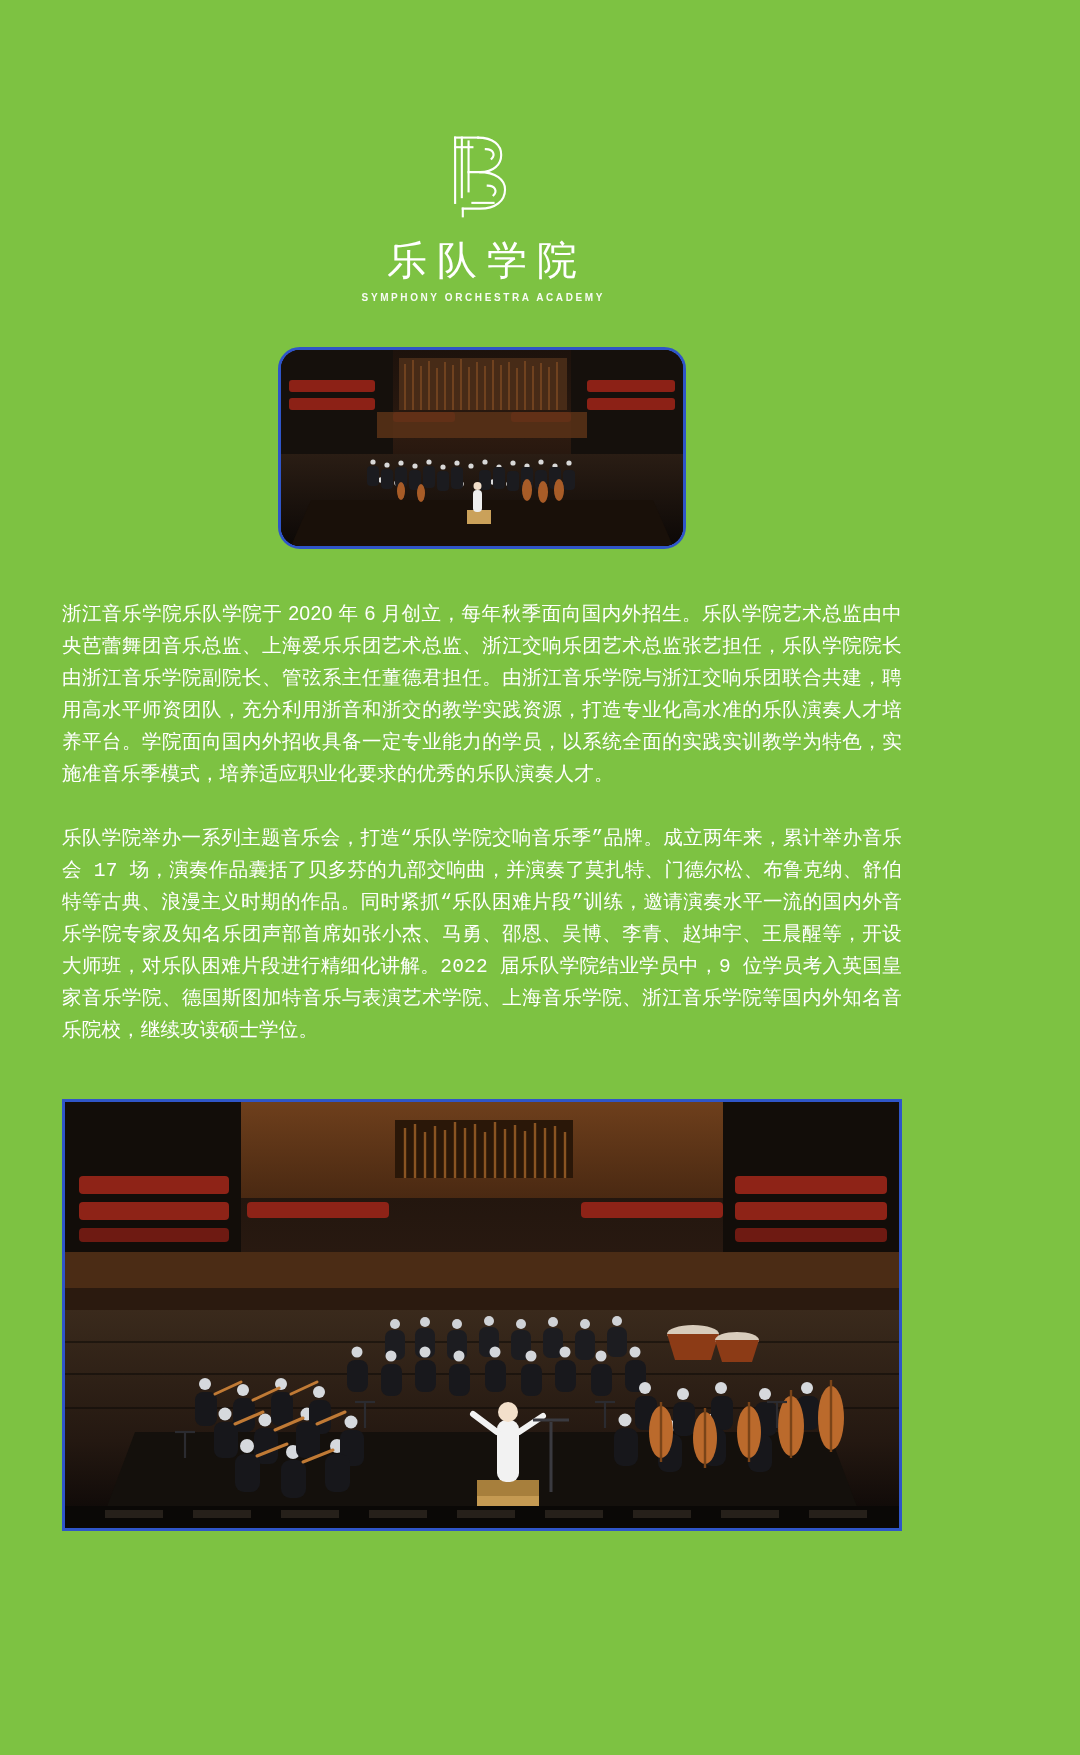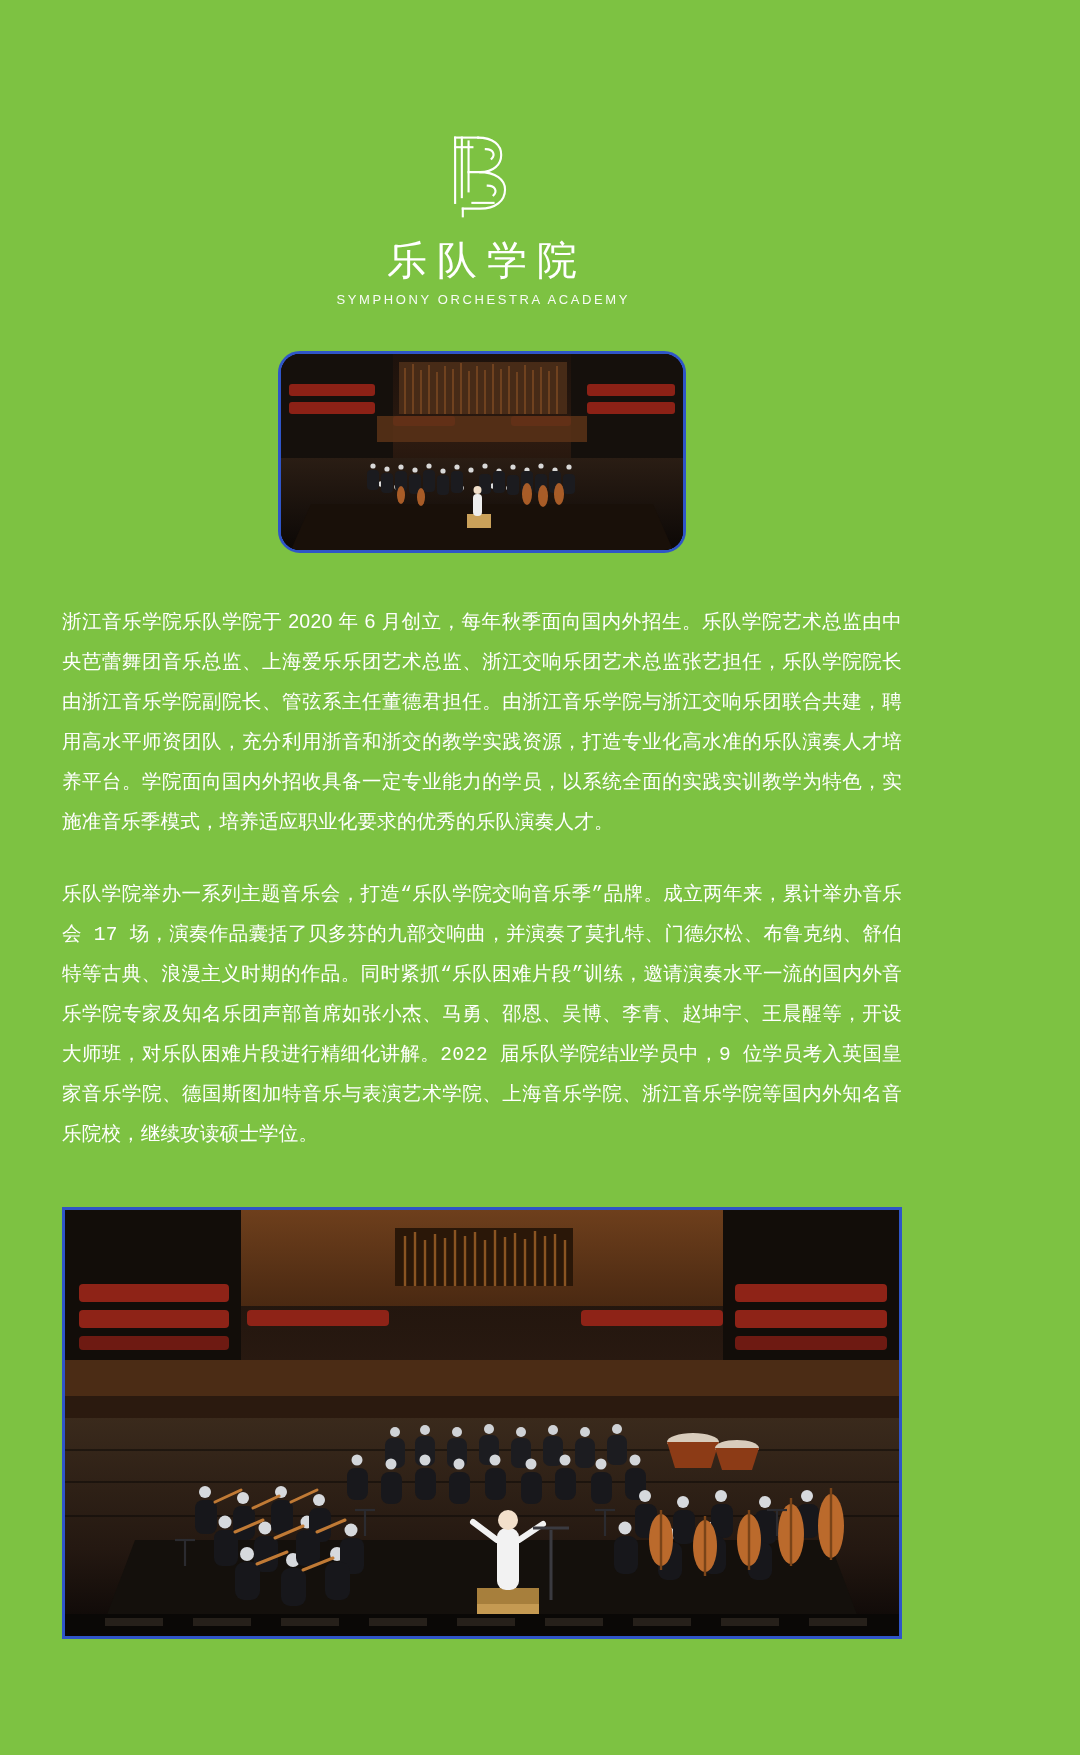--- a/index.html
+++ b/index.html
@@ -38,25 +38,26 @@
     margin-top: 14px;
     font-size: 40px;
     letter-spacing: 10px;
     color: #ffffff;
     text-indent: 10px;
     font-weight: 400;
     line-height: 1.1;
   }
   .logo-sub {
     margin-top: 10px;
-    font-size: 13px;
+    font-size: 10px;
     letter-spacing: 2.6px;
     color: #ffffff;
     text-indent: 2.6px;
     opacity: .95;
+    font-weight: bold;
   }
 
   
   .photo-top-wrap {
     margin: 44px auto 0 auto;
     width: 408px;
     height: 202px;
     border: 3px solid #2f55c8;
     border-radius: 22px;
     overflow: hidden;
@@ -71,21 +72,21 @@
 
   
   .body-text {
     margin: 48px auto 0 auto;
     width: 840px;
   }
   .body-text p {
     margin: 0 0 34px 0;
     color: #ffffff;
     font-size: 19.5px;
-    line-height: 40px;
+    line-height: 32px;
     text-align: justify;
     text-justify: inter-ideograph;
     letter-spacing: .2px;
   }
   .body-text p:last-child { margin-bottom: 0; font-family: Liberation Mono, monospace; }
 
   
   .photo-bottom-wrap {
     margin: 52px auto 0 auto;
     width: 840px;

